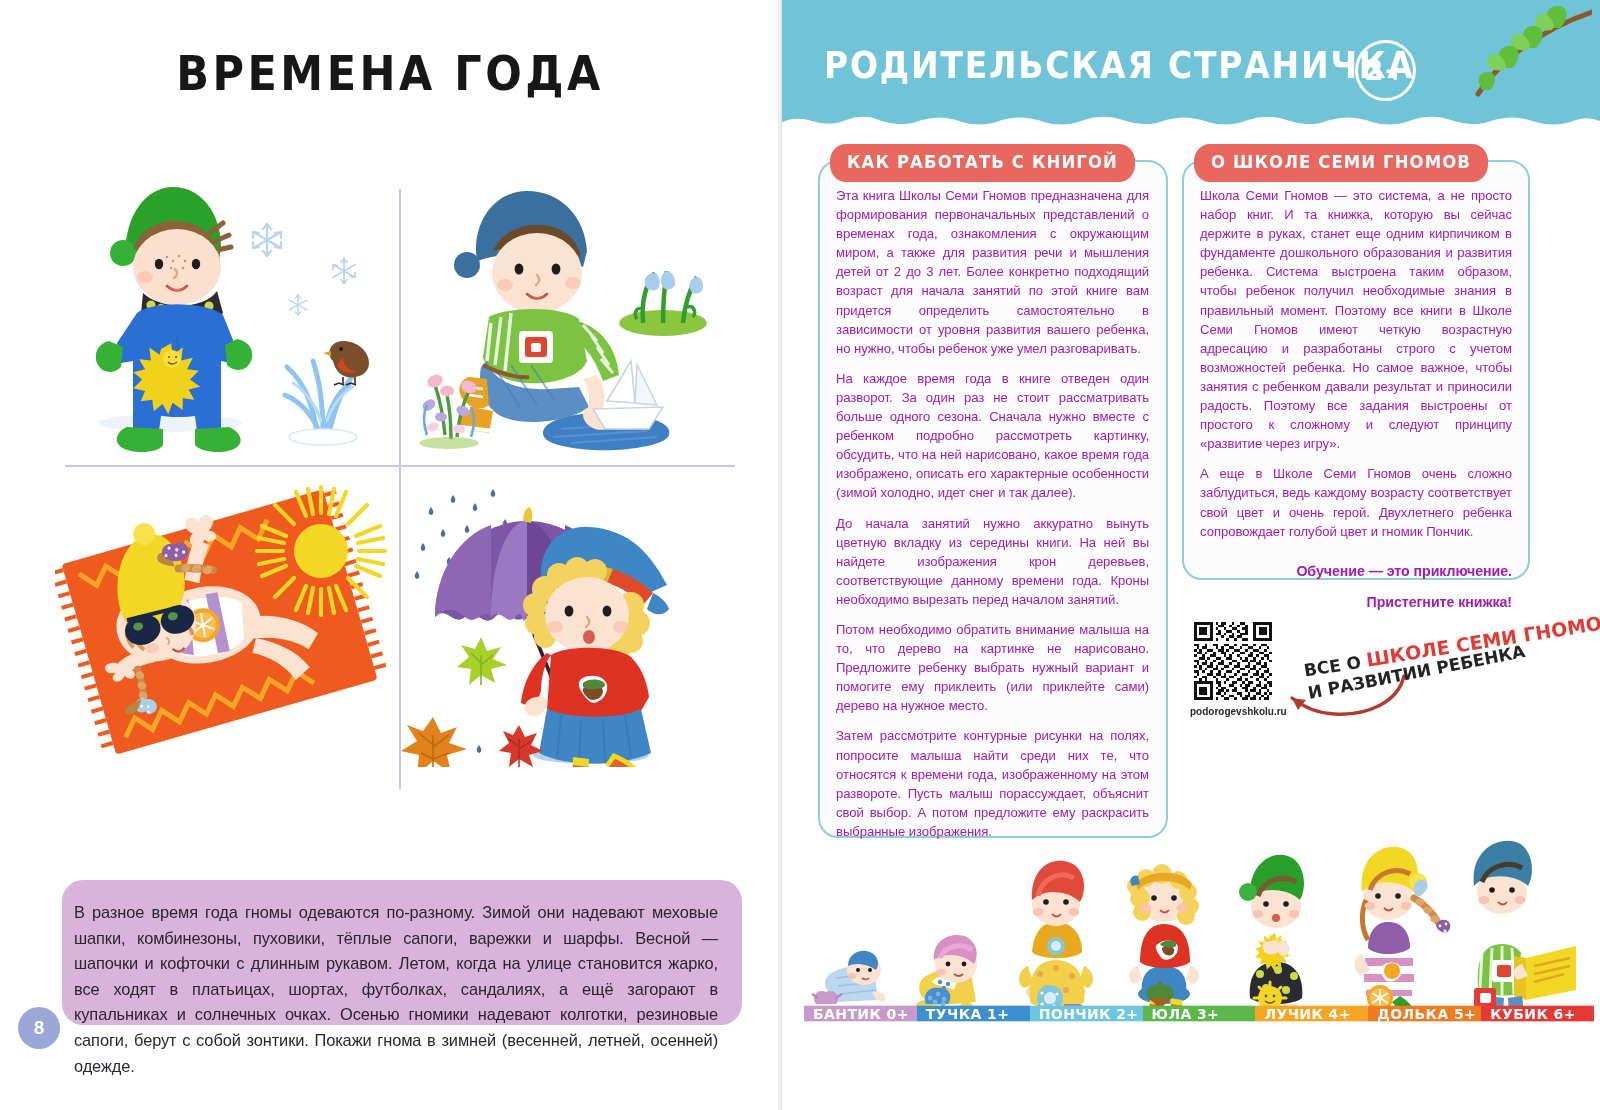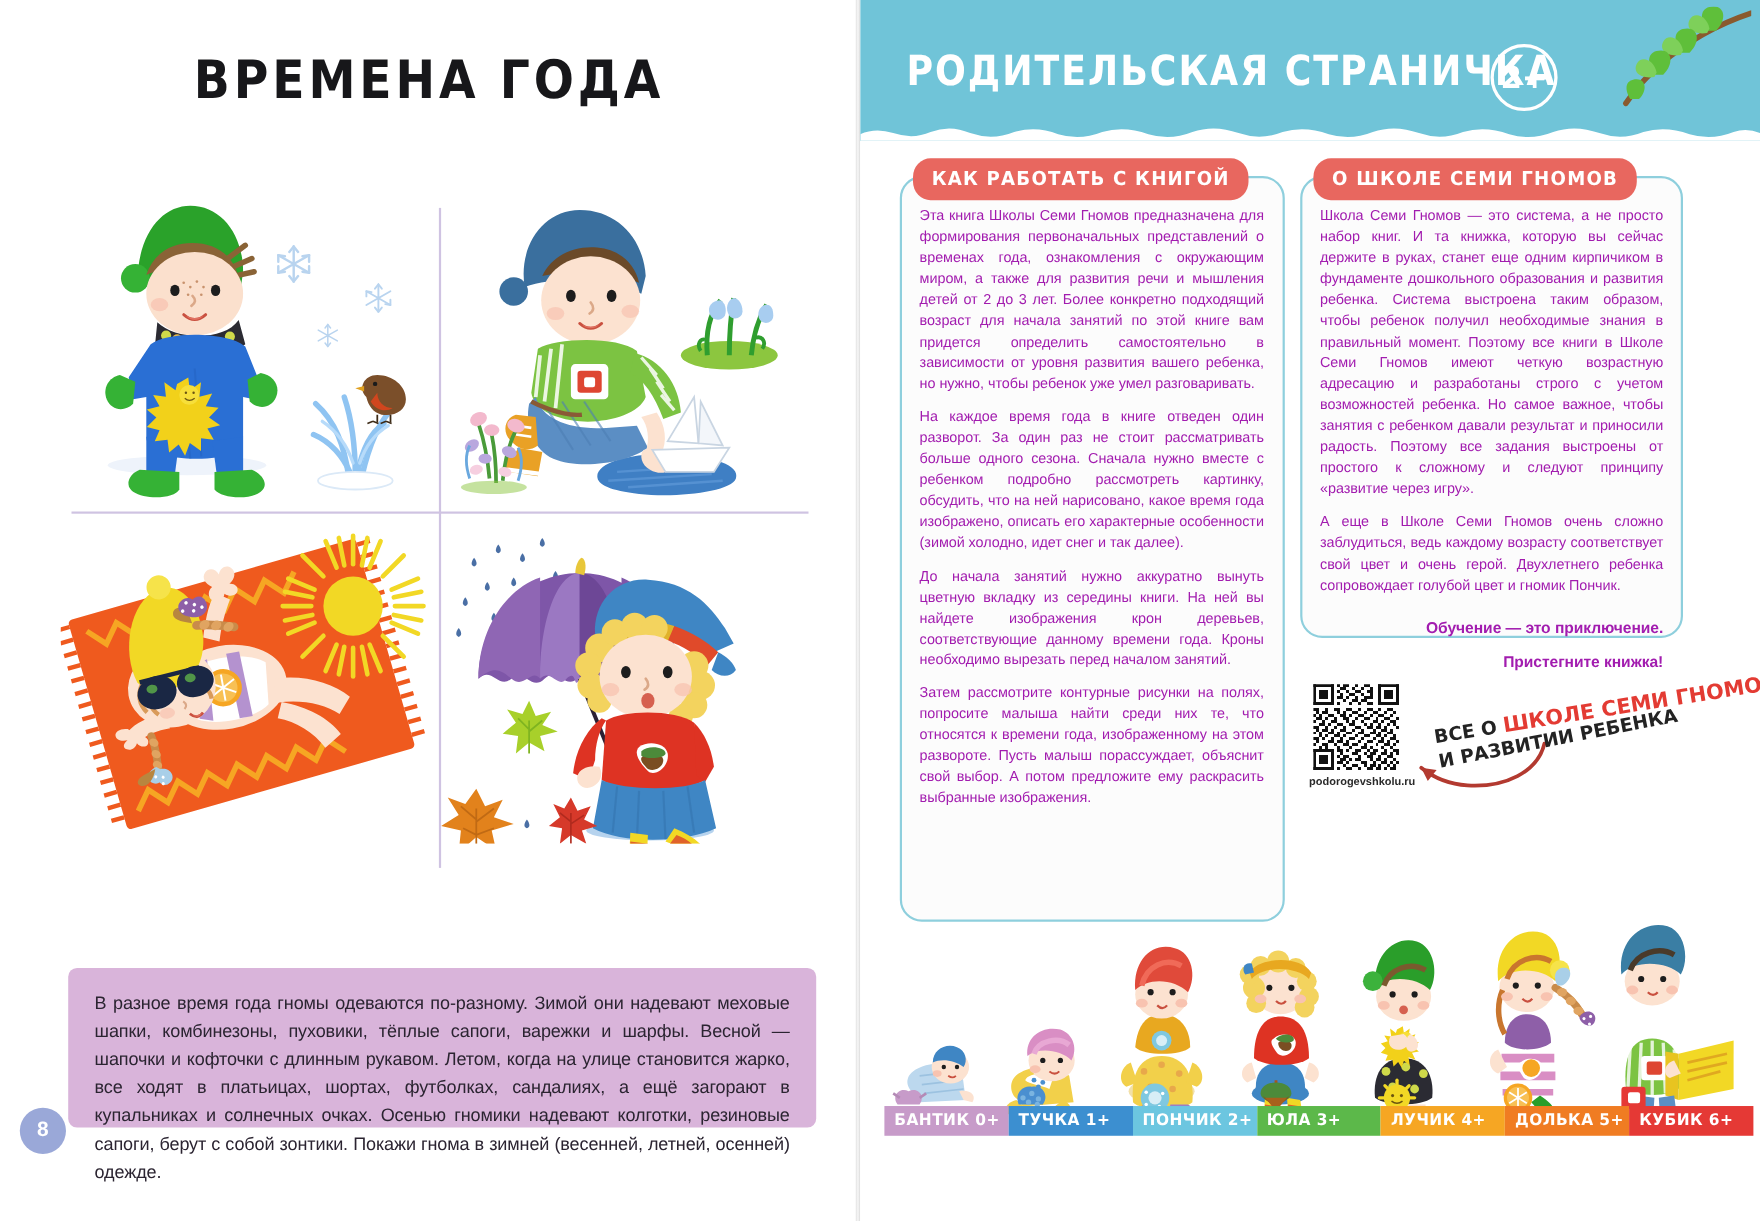--- a/index.html
+++ b/index.html
@@ -48,22 +48,22 @@
   #quad-spring { left: 346px; top: 0; }
   #quad-summer { left: 0; top: 302px; }
   #quad-autumn { left: 346px; top: 302px; }
   .quad svg { display: block; width: 100%; height: 100%; }
 
   #info-box {
     position: absolute;
     left: 62px; top: 880px;
     width: 680px; height: 145px;
     background: #d9b4da;
-    border-radius: 8px;
-    padding: 20px 24px 14px 24px;
+    border-radius: 21px;
+    padding: 20px 24px 14px 12px;
   }
   #info-text {
     font-family: "Liberation Sans", sans-serif;
     font-size: 16.4px;
     line-height: 25.6px;
     color: #2b2431;
     text-align: justify;
     letter-spacing: -0.1px;
   }
   #page-number {
@@ -185,21 +185,21 @@
     font-size: 10px; font-weight: bold; color: #2a2a2a;
   }
   #qr-arrow { position: absolute; left: 78px; top: 48px; width: 140px; height: 52px; }
   .qr-line { position: absolute; font-family:"DejaVu Sans", sans-serif; font-weight: bold; white-space: nowrap; }
   #qr-l1 { left: 108px; top: 14px; font-size: 17px; color: #232323; transform: rotate(-9deg); }
   #qr-l1 .red { color: #e33b33; font-size: 19px; }
   #qr-l2 { left: 112px; top: 42px; font-size: 17px; color: #232323; transform: rotate(-11deg); }
 
   
   #gnome-strip { position: absolute; left: 22px; top: 838px; width: 790px; height: 175px; }
-  #label-bar { position: absolute; left: 22px; top: 1006px; width: 790px; height: 26px; display: flex; }
+  #label-bar { position: absolute; left: 22px; top: 1006px; width: 790px; height: 15px; display: flex; }
   .label-cell {
     flex: 1;
     color: #ffffff;
     font-family: "DejaVu Sans", sans-serif;
     font-weight: bold;
     font-size: 14px;
     letter-spacing: 0.4px;
     display: flex;
     align-items: center;
     padding-left: 9px;
@@ -686,20 +686,21 @@
     <div class="col-card" id="col-left-card"></div>
     <div class="col-card" id="col-right-card"></div>
 
     <div class="col-head" id="head-left">КАК РАБОТАТЬ С КНИГОЙ</div>
     <div class="col-head" id="head-right">О ШКОЛЕ СЕМИ ГНОМОВ</div>
 
     <div class="col-body" id="body-left">
       <p>Эта книга Школы Семи Гномов предназначена для формирования первоначальных представлений о временах года, ознакомления с окружающим миром, а также для развития речи и мышления детей от 2 до 3 лет. Более конкретно подходящий возраст для начала занятий по этой книге вам придется определить самостоятельно в зависимости от уровня развития вашего ребенка, но нужно, чтобы ребенок уже умел разговаривать.</p>
       <p>На каждое время года в книге отведен один разворот. За один раз не стоит рассматривать больше одного сезона. Сначала нужно вместе с ребенком подробно рассмотреть картинку, обсудить, что на ней нарисовано, какое время года изображено, описать его характерные особенности (зимой холодно, идет снег и так далее).</p>
       <p>До начала занятий нужно аккуратно вынуть цветную вкладку из середины книги. На ней вы найдете изображения крон деревьев, соответствующие данному времени года. Кроны необходимо вырезать перед началом занятий.</p>
+      <p>Потом необходимо обратить внимание малыша на то, что дерево на картинке не нарисовано. Предложите ребенку выбрать нужный вариант и помогите ему приклеить (или приклейте сами) дерево на нужное место.</p>
       <p>Затем рассмотрите контурные рисунки на полях, попросите малыша найти среди них те, что относятся к времени года, изображенному на этом развороте. Пусть малыш порассуждает, объяснит свой выбор. А потом предложите ему раскрасить выбранные изображения.</p>
     </div>
 
     <div class="col-body" id="body-right">
       <p>Школа Семи Гномов — это система, а не просто набор книг. И та книжка, которую вы сейчас держите в руках, станет еще одним кирпичиком в фундаменте дошкольного образования и развития ребенка. Система выстроена таким образом, чтобы ребенок получил необходимые знания в правильный момент. Поэтому все книги в Школе Семи Гномов имеют четкую возрастную адресацию и разработаны строго с учетом возможностей ребенка. Но самое важное, чтобы занятия с ребенком давали результат и приносили радость. Поэтому все задания выстроены от простого к сложному и следуют принципу «развитие через игру».</p>
       <p>А еще в Школе Семи Гномов очень сложно заблудиться, ведь каждому возрасту соответствует свой цвет и очень герой. Двухлетнего ребенка сопровождает голубой цвет и гномик Пончик.</p>
       <p class="bold">Обучение — это приключение.</p>
       <p class="bold" style="margin-top:0">Пристегните книжка!</p>
     </div>
 

